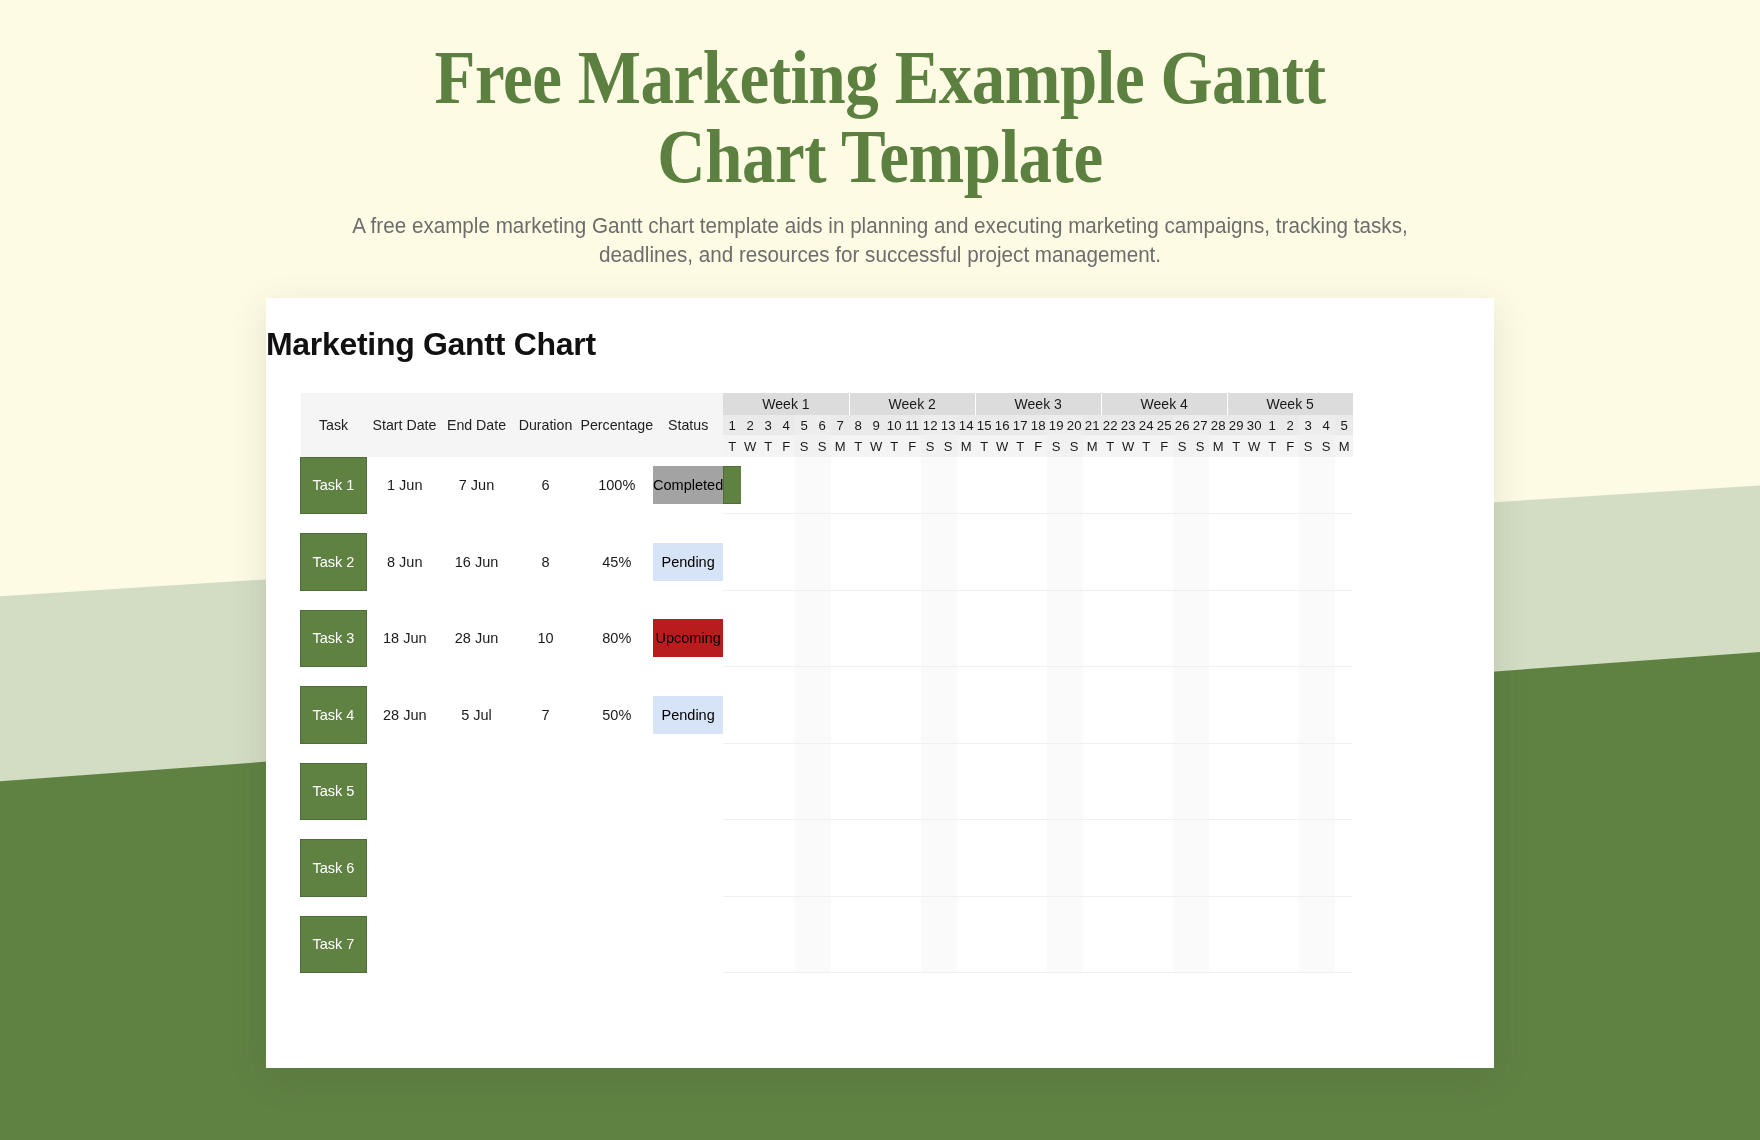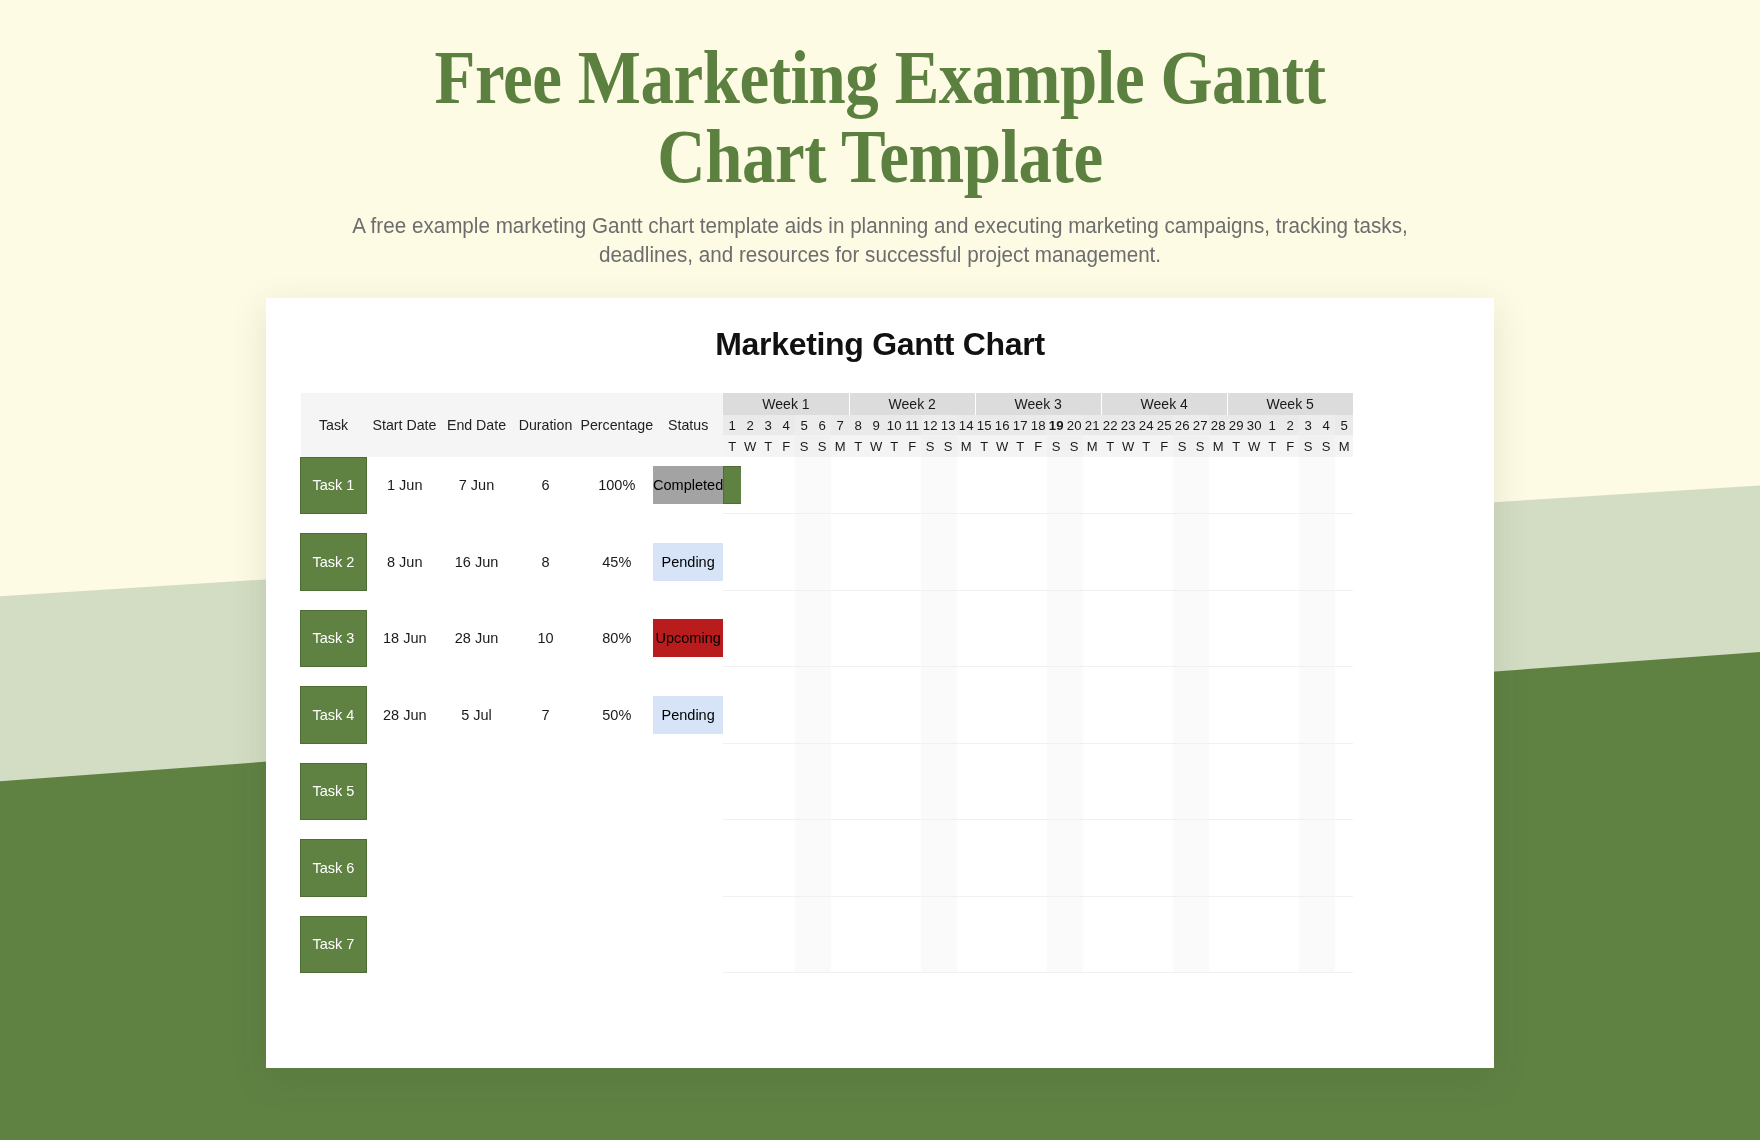--- a/index.html
+++ b/index.html
@@ -29,21 +29,21 @@
   }
   .subtitle{
     margin:16px auto 0;max-width:1120px;color:#6D6D6D;
     font-size:21.5px;line-height:1.35;transform:scaleX(0.96);
   }
   .card{
     position:absolute;left:266px;top:298px;width:1228px;height:770px;
     background:#FFFFFF;z-index:4;box-shadow:0 10px 34px rgba(60,60,40,0.13);
   }
   .card-title{
-    text-align:center;font-size:32px;font-weight:700;color:#111;
+    text-align:left;font-size:32px;font-weight:700;color:#111;
     padding-top:28px;letter-spacing:-0.3px;
   }
   table.gantt{
     border-collapse:collapse;margin:30px 0 0 34px;
     table-layout:fixed;
   }
   table.gantt td,table.gantt th{padding:0;margin:0;}
   .lbl-head{
     background:#F5F5F5;color:#222;font-size:14.2px;font-weight:400;
     text-align:center;vertical-align:middle;height:60px;
@@ -126,21 +126,21 @@
           <td class="day-num" style="width: 18px;">9</td>
           <td class="day-num" style="width: 18px;">10</td>
           <td class="day-num" style="width: 18px;">11</td>
           <td class="day-num wkend" style="width: 18px; margin-top: 44px;">12</td>
           <td class="day-num wkend" style="width: 18px;">13</td>
           <td class="day-num" style="width: 18px;">14</td>
           <td class="day-num" style="width: 18px;">15</td>
           <td class="day-num" style="width: 18px;">16</td>
           <td class="day-num" style="width: 18px;">17</td>
           <td class="day-num" style="width: 18px;">18</td>
-          <td class="day-num wkend" style="width: 18px; font-weight: bold;">19</td>
+          <td class="day-num wkend" style="width: 18px;">19</td>
           <td class="day-num wkend" style="width: 18px;">20</td>
           <td class="day-num" style="width: 18px;">21</td>
           <td class="day-num" style="width: 18px;">22</td>
           <td class="day-num" style="width: 18px;">23</td>
           <td class="day-num" style="width: 18px;">24</td>
           <td class="day-num" style="width: 18px;">25</td>
           <td class="day-num wkend" style="width: 18px;">26</td>
           <td class="day-num wkend" style="width: 18px;">27</td>
           <td class="day-num" style="width: 18px;">28</td>
           <td class="day-num" style="width: 18px;">29</td>

